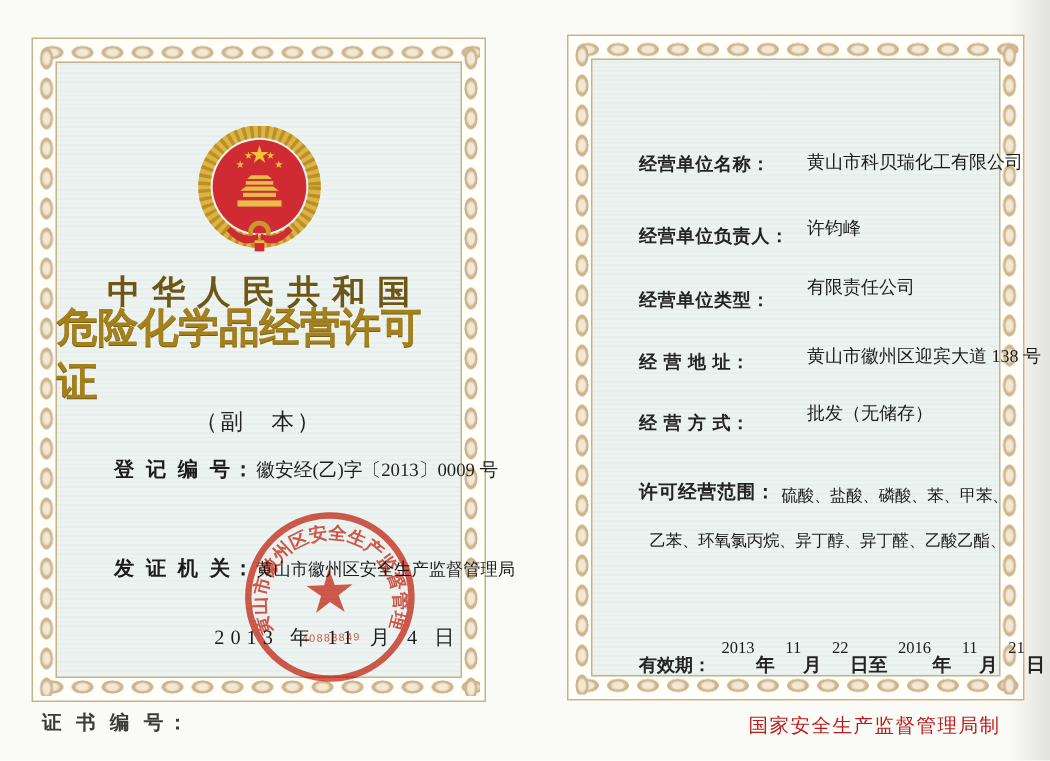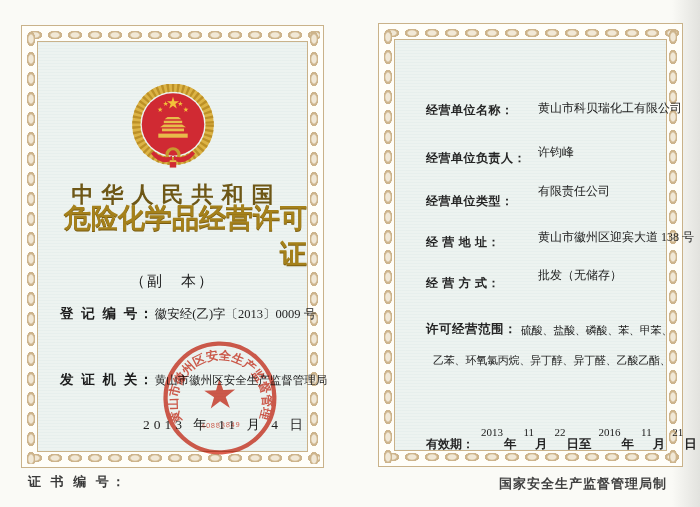--- a/index.html
+++ b/index.html
@@ -17,26 +17,26 @@
   .band.v{top:3px;bottom:3px;width:12px;
     background-image:radial-gradient(closest-side,#f1e8d6 36%,#cdb48c 54% 70%,rgba(205,180,140,0) 75%);
     background-size:12px 20px;}
   .band.top{top:3px}.band.bottom{bottom:3px}.band.left{left:3px}.band.right{right:3px}
   .inner{position:absolute;inset:15px;border:1px solid #c9b28a;background:#edf3f0;
     background-image:repeating-linear-gradient(0deg,rgba(120,165,175,.05) 0 1px,rgba(0,0,0,0) 1px 3px);}
   
   .emblem{position:absolute;left:50%;top:42px;transform:translateX(-50%);}
   .country{position:absolute;left:0;right:0;top:138px;text-align:center;
     font-weight:bold;font-size:22px;letter-spacing:8px;color:#6e5716;text-indent:8px;}
-  .cert-title{position:absolute;left:0;right:0;top:158px;text-align:right;
+  .cert-title{position:absolute;left:0;right:0;top:158px;text-align:left;
     font-weight:bold;font-size:27px;letter-spacing:0px;color:#a5811b;
     text-shadow:0 1px 0 #7a5c10;}
   .copy-type{position:absolute;left:0;right:0;top:230px;text-align:center;
     font-size:15px;letter-spacing:2px;color:#222;}
-  .lrow{position:absolute;left:22px;right:6px;white-space:nowrap;}
+  .lrow{position:absolute;left:38px;right:6px;white-space:nowrap;}
   .lrow .lab{font-weight:bold;font-size:13.5px;letter-spacing:2px;color:#1c1c1c;}
   .lrow .val{font-family:"Liberation Serif",serif;font-size:12.5px;color:#1d1d1d;}
   .lrow .val.small{font-size:11.5px;}
   .issue-date{position:absolute;left:0;right:0;top:374px;text-align:right;
     font-family:"Liberation Serif",serif;font-size:13.5px;letter-spacing:4px;color:#1d1d1d;}
   .seal{position:absolute;left:158px;top:336px;z-index:6;opacity:.85;
     mix-blend-mode:multiply;transform:rotate(-2deg);}
   
   .rrow{position:absolute;left:31px;right:4px;}
   .rrow .lab{font-weight:bold;font-size:12px;color:#242424;letter-spacing:.5px;}
@@ -45,22 +45,22 @@
   .scope-line{position:absolute;font-family:"Liberation Serif",serif;
     font-size:11px;letter-spacing:-.2px;color:#1b1b1b;white-space:nowrap;}
   .validity{position:absolute;left:31px;right:2px;top:394px;white-space:nowrap;}
   .validity .lab{font-weight:bold;font-size:12px;color:#242424;}
   .v-num{display:inline-block;position:relative;top:-12px;
     font-family:"Liberation Serif",serif;font-size:11px;color:#1b1b1b;margin:0 1px 0 7px;}
   .v-unit{font-weight:bold;font-size:12.5px;color:#242424;}
   
   .cert-no{position:absolute;left:28px;top:473px;font-weight:bold;
     font-size:13px;letter-spacing:3px;color:#3a3a3a;}
-  .issued-by{position:absolute;right:33px;top:475px;font-weight:bold;
-    font-size:13px;letter-spacing:1px;color:#404040;}
+  .issued-by{position:absolute;right:33px;top:475px;font-weight:normal;
+    font-size:13px;letter-spacing:1px;color:#b91c1c;}
 </style>
 </head>
 <body>
 
 <div class="panel" style="left:21px;top:25px;width:301px;height:441px;">
   <div class="band h top"></div>
   <div class="band h bottom"></div>
   <div class="band v left"></div>
   <div class="band v right"></div>
   <div class="inner">

